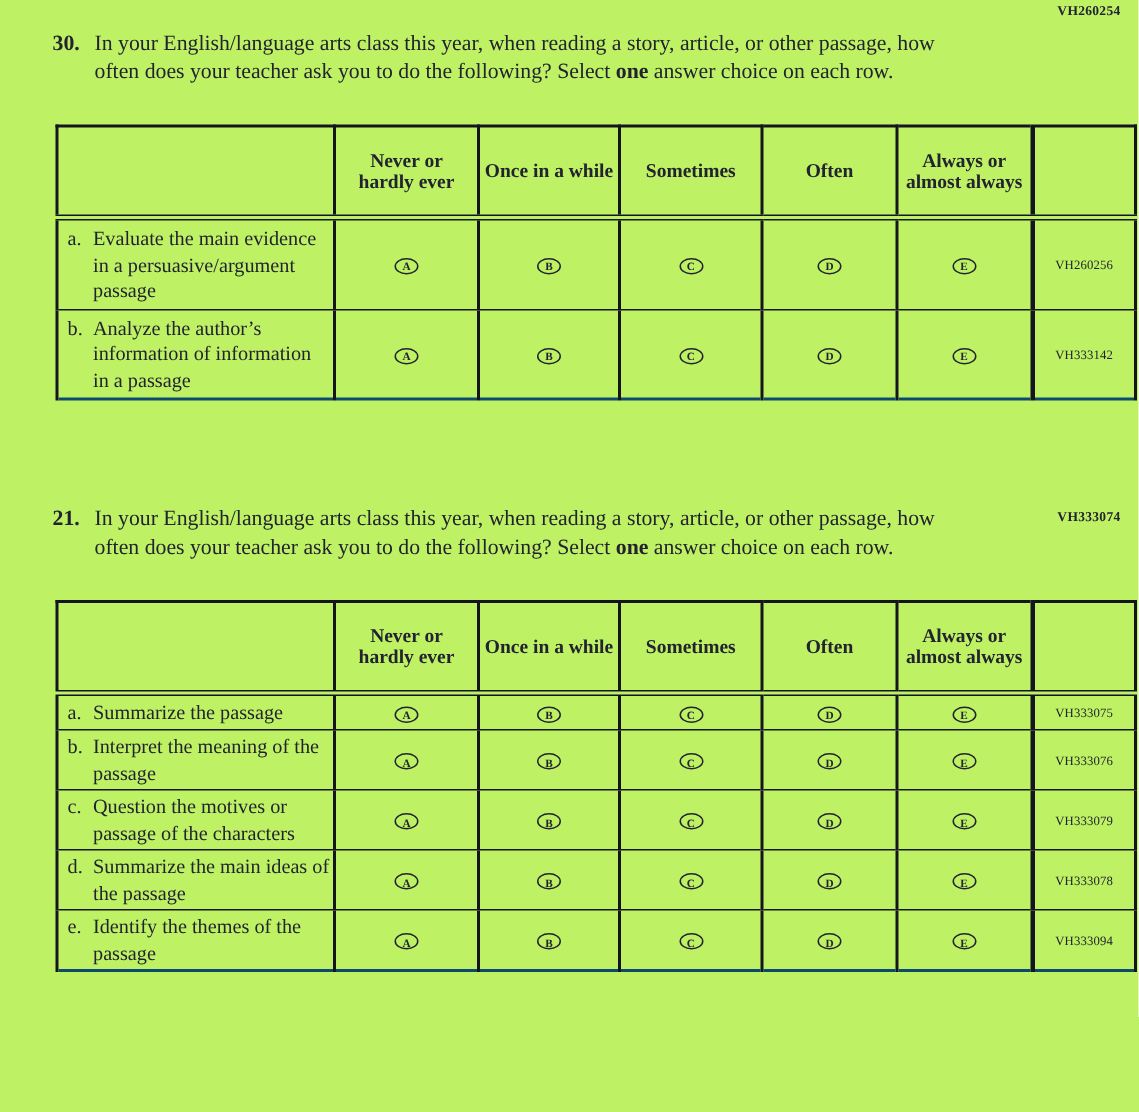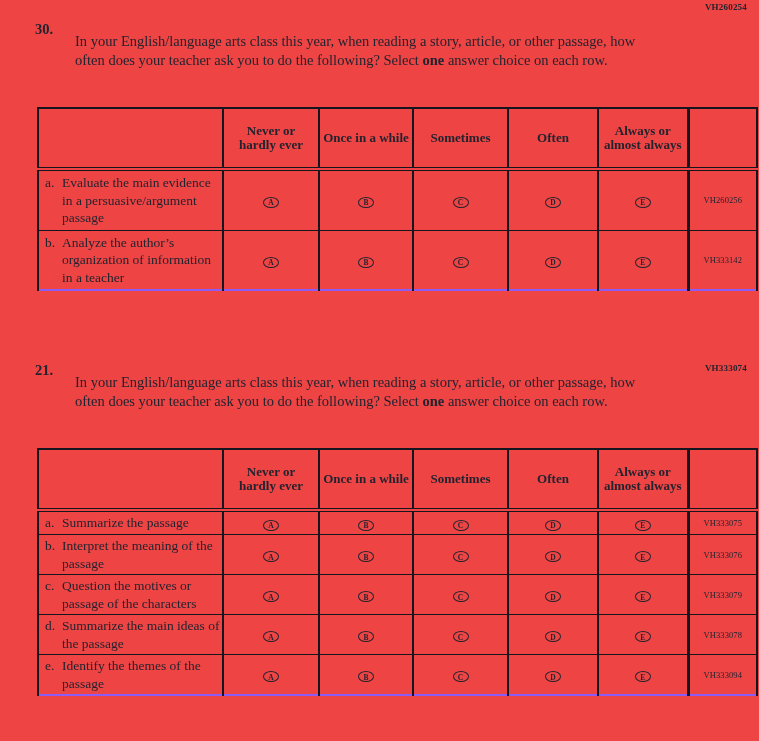--- a/index.html
+++ b/index.html
@@ -1,19 +1,19 @@
 <!DOCTYPE html>
 <html><head>
 <meta charset="utf-8">
 <style>
   html,body{margin:0;padding:0;background:#ffffff;}
   .page{
     position:relative;
     width:759px;height:741px;
-    background:#ef4444;
+    background:#bef264;
     color:#23232f;
     font-family:"Liberation Serif", serif;
     overflow:hidden;
   }
   .question-section{position:relative;}
   .q26{padding-top:12px;}
   .q27{margin-top:70px;}
   .vh-top-code{
     position:absolute;top:2px;right:12px;
     font-size:9px;font-weight:bold;color:#23232f;
@@ -24,38 +24,38 @@
     margin:8px 0 0 35px;
     width:615px;
   }
   .qnum{
     font-weight:bold;
     font-size:14.5px;
     width:28px;flex:0 0 28px;
     line-height:1.28;
   }
   .qtext{
-    margin:12px;
+    margin:0;
     font-size:14.5px;
     line-height:1.28;
     width:585px;
   }
   .qtext b{font-weight:bold;}
   table.grid{
     border-collapse:collapse;
     margin:26px 0 0 37px;
     width:719px;
     table-layout:fixed;
   }
   table.grid th, table.grid td{
     border-left:2px solid #15151f;
     border-right:2px solid #15151f;
     vertical-align:middle;
   }
-  table.grid{border:2px solid #8b5cf6;}
+  table.grid{border:2px solid #0c4a6e;}
   table.grid thead th{
     border-bottom:4px double #15151f;
     border-top:2px solid #15151f;
     font-size:13px;
     font-weight:bold;
     text-align:center;
     line-height:1.12;
     padding:7px 3px;
     height:44px;
   }
@@ -150,21 +150,21 @@
           <td class="opt"><span class="bubble">B</span></td>
           <td class="opt"><span class="bubble">C</span></td>
           <td class="opt"><span class="bubble">D</span></td>
           <td class="opt"><span class="bubble">E</span></td>
           <td class="code-cell">VH260256</td>
         </tr>
         <tr>
           <td class="stmt">
             <span class="stmt-inner">
                 <span class="rlabel">b.</span>
-                <span class="rtext">Analyze the author’s organization of information in a teacher</span>
+                <span class="rtext">Analyze the author’s information of information in a passage</span>
               </span>
           </td>
           <td class="opt"><span class="bubble">A</span></td>
           <td class="opt"><span class="bubble">B</span></td>
           <td class="opt"><span class="bubble">C</span></td>
           <td class="opt"><span class="bubble">D</span></td>
           <td class="opt"><span class="bubble">E</span></td>
           <td class="code-cell">VH333142</td>
         </tr>
       </tbody>

